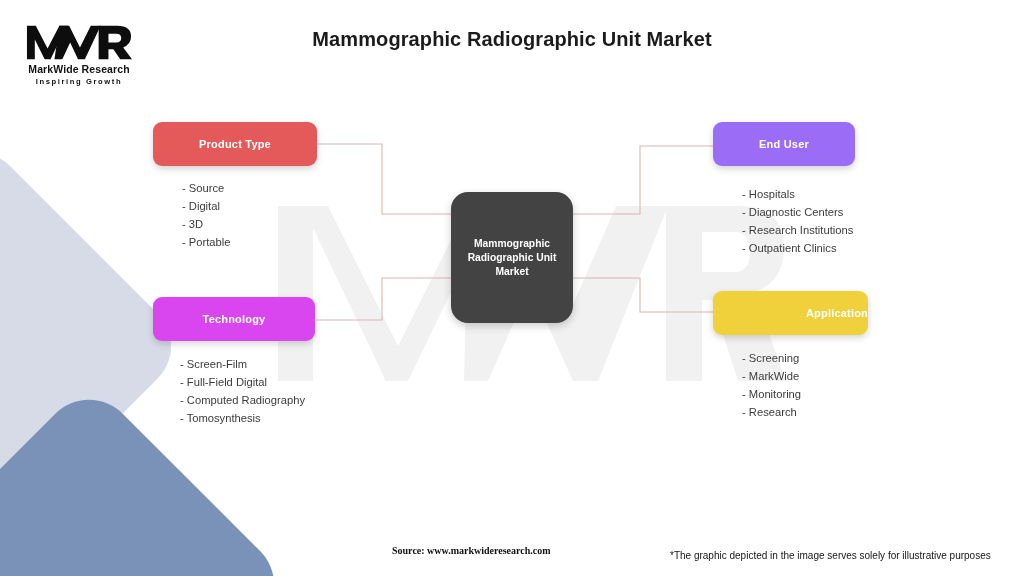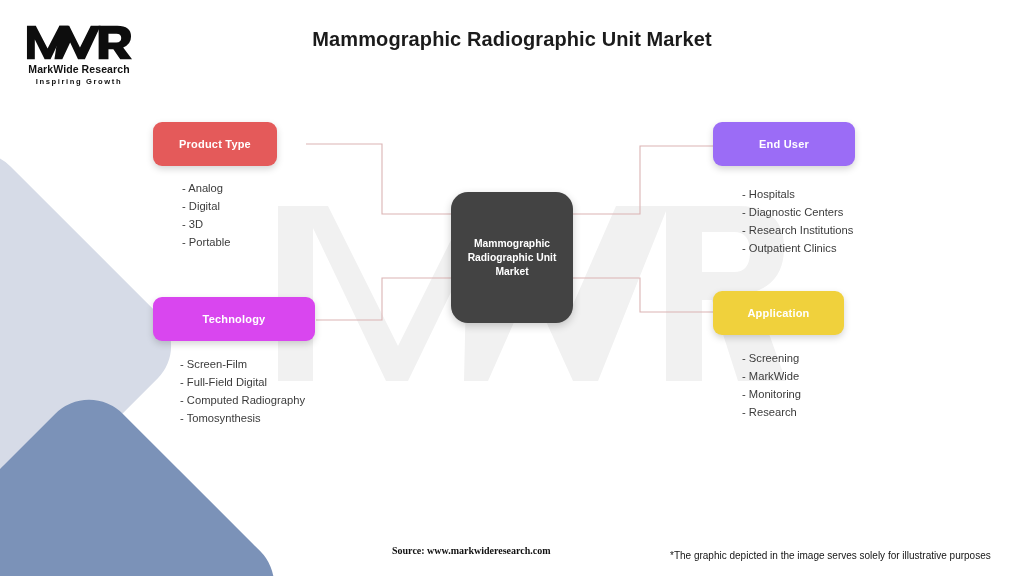--- a/index.html
+++ b/index.html
@@ -152,33 +152,33 @@
   }
   .cat-list li {
     font-size: 11.2px;
     color: #3b3b3b;
     line-height: 18.1px;
     white-space: nowrap;
   }
 
   
   #cat-product-type { left: 153px; top: 122px; }
-  #cat-product-type .cat-box { width: 124px; background: #e45a5a; }
+  #cat-product-type .cat-box { width: 164px; background: #e45a5a; }
   #cat-product-type .cat-list { margin-top: 13px; padding-left: 29px; }
 
   #cat-technology { left: 153px; top: 297px; }
   #cat-technology .cat-box { width: 162px; background: #d946ef; }
   #cat-technology .cat-list { margin-top: 14px; padding-left: 27px; }
 
   #cat-end-user { left: 713px; top: 122px; }
   #cat-end-user .cat-box { width: 142px; background: #9b6cf6; }
   #cat-end-user .cat-list { margin-top: 19px; padding-left: 29px; }
 
   #cat-application { left: 713px; top: 291px; }
-  #cat-application .cat-box { width: 131px; background: #f0d13c; }
+  #cat-application .cat-box { width: 155px; background: #f0d13c; justify-content: flex-end; }
   #cat-application .cat-list { margin-top: 14px; padding-left: 29px; }
 
   
   .footer-source {
     position: absolute;
     left: 392px;
     top: 545px;
     font-size: 10px;
     font-weight: bold;
     color: #111111;
@@ -239,21 +239,21 @@
 
   <div class="center-node">
     <div class="center-node-text">Mammographic Radiographic Unit Market</div>
   </div>
 
   <div class="cat" id="cat-product-type">
     <div class="cat-box">
       <span class="cat-box-label">Product Type</span>
     </div>
     <ul class="cat-list">
-      <li>- Analog</li>
+      <li>- Source</li>
       <li>- Digital</li>
       <li>- 3D</li>
       <li>- Portable</li>
     </ul>
   </div>
 
   <div class="cat" id="cat-technology">
     <div class="cat-box">
       <span class="cat-box-label">Technology</span>
     </div>

